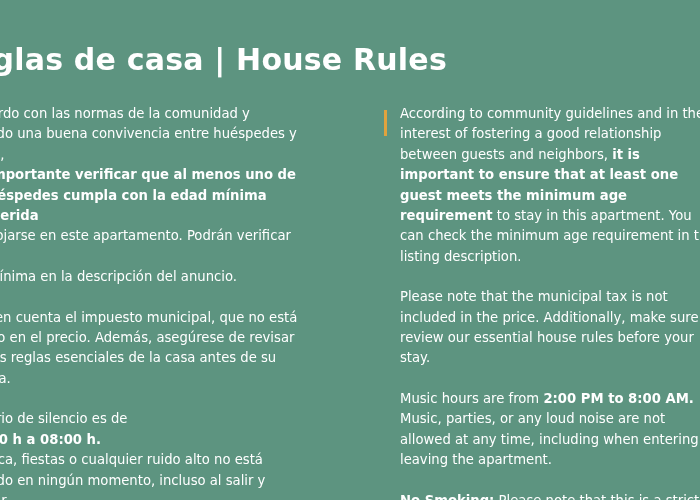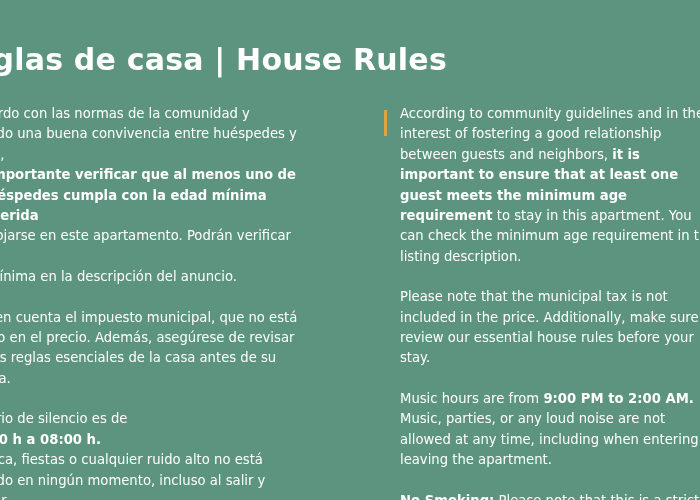--- a/index.html
+++ b/index.html
@@ -82,18 +82,18 @@
 
   <div class="columns">
     <div class="col col-left" id="col-left">
         <div class="para"><span> acuerdo con las normas de la comunidad y</span><br><span>scando una buena convivencia entre huéspedes y </span><br><span>cinos, </span><br><b>es importante verificar que al menos uno de</b><br><b>s huéspedes cumpla con la edad mínima requerida</b><br><span>ra alojarse en este apartamento. Podrán verificar la</span><br><span>ad mínima en la descripción del anuncio.</span></div>
         <div class="para"><span>nga en cuenta el impuesto municipal, que no está</span><br><span>cluido en el precio. Además, asegúrese de revisar</span><br><span>estras reglas esenciales de la casa antes de su</span><br><span>tancia.</span></div>
         <div class="para"><span>horario de silencio es de </span><br><b>21:00 h a 08:00 h.</b><br><span>música, fiestas o cualquier ruido alto no está</span><br><span>rmitido en ningún momento, incluso al salir y entrar</span><br></div>
       </div>
     <div class="col col-right" id="col-right">
         <div class="para"><span>According to community guidelines and in the interest of fostering a good relationship between guests and neighbors, </span><b>it is important to ensure that at least one guest meets the minimum age requirement</b><span> to stay in this apartment. You can check the minimum age requirement in the listing description.</span></div>
         <div class="para"><span>Please note that the municipal tax is not included in the price. Additionally, make sure to review our essential house rules before your stay.</span></div>
-        <div class="para"><span>Music hours are from </span><b>9:00 PM to 2:00 AM.</b><span> Music, parties, or any loud noise are not allowed at any time, including when entering or leaving the apartment.</span></div>
+        <div class="para"><span>Music hours are from </span><b>2:00 PM to 8:00 AM.</b><span> Music, parties, or any loud noise are not allowed at any time, including when entering or leaving the apartment.</span></div>
         <div class="para"><b>No Smoking:</b><span> Please note that this is a strictly non-smoking apartment.</span></div>
       </div>
   </div>
 
 </div>
 
 </body></html>

